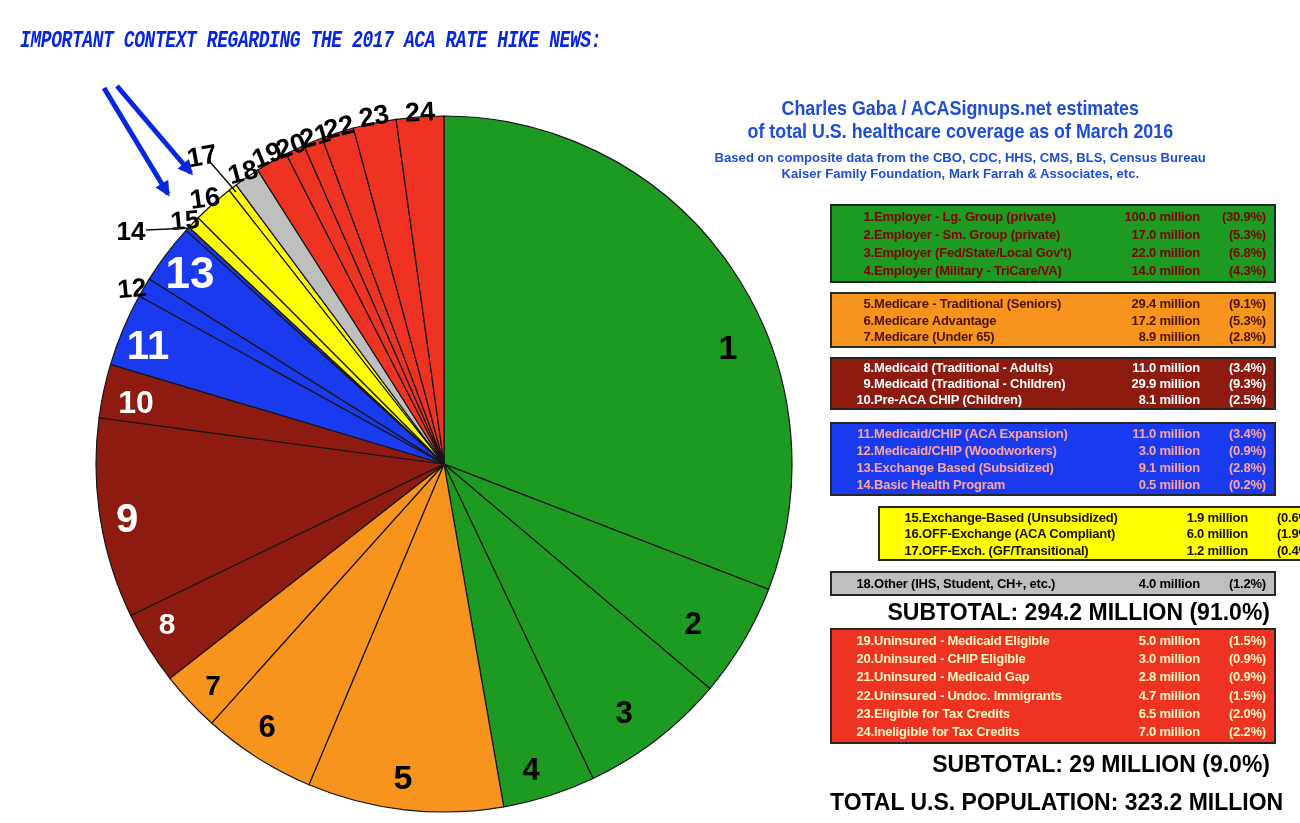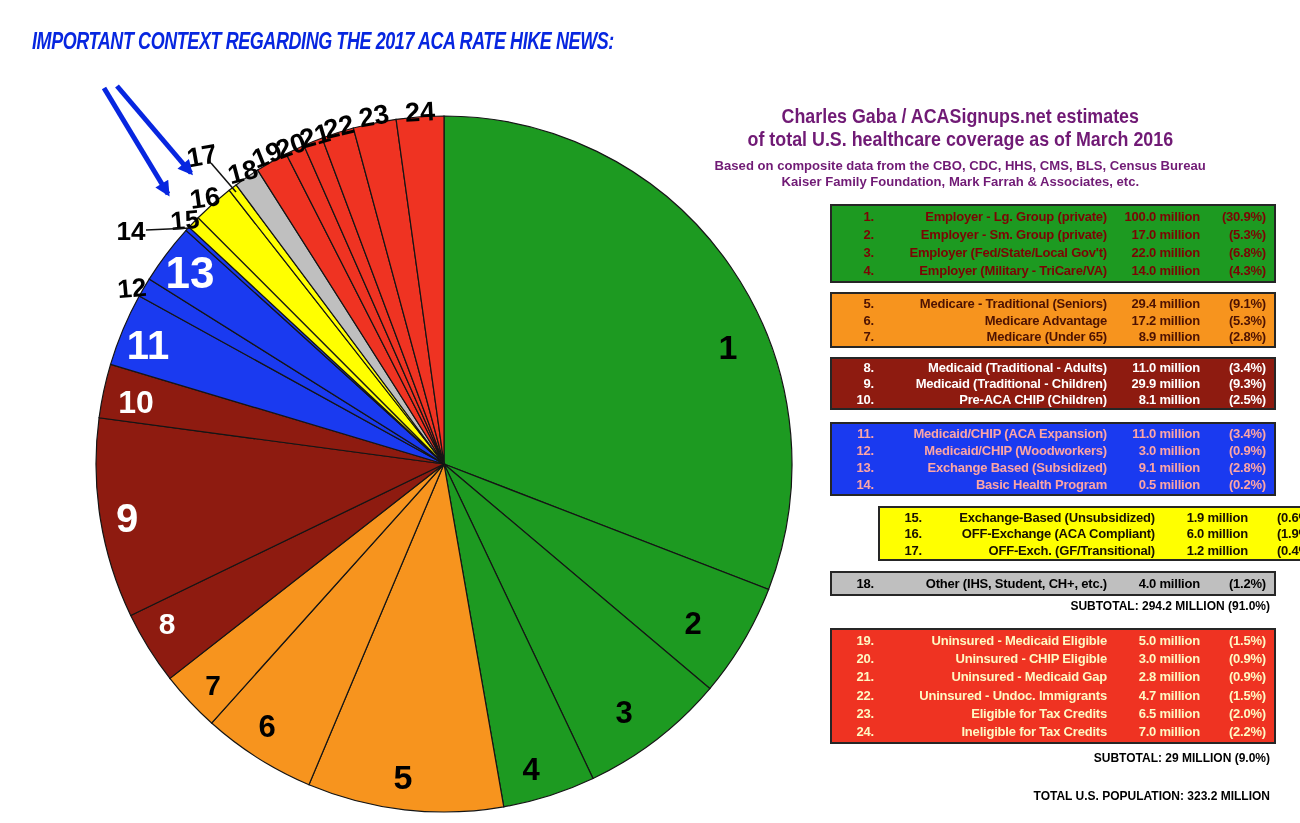--- a/index.html
+++ b/index.html
@@ -2,44 +2,44 @@
 <html><head>
 <meta charset="utf-8">
 <style>
   html,body{margin:0;padding:0;background:#ffffff;}
   body{width:1300px;height:823px;position:relative;overflow:hidden;
        font-family:"Liberation Sans",sans-serif;}
   #canvas{position:absolute;left:0;top:0;width:1300px;height:823px;}
   svg#scene{position:absolute;left:0;top:0;}
 
   
-  .annotation{position:absolute;left:32px;top:26px;line-height:30px;white-space:nowrap;}
+  .annotation{position:absolute;left:20px;top:26px;line-height:30px;white-space:nowrap;font-family:Liberation Mono, monospace;}
   .annotation .ann-line{display:inline-block;transform:scaleX(.78);transform-origin:0 50%;
       font-size:23px;font-weight:bold;font-style:italic;letter-spacing:-.5px;}
 
   
-  .titlebox{position:absolute;left:650px;top:104px;width:620px;text-align:center;color:#701a75;}
+  .titlebox{position:absolute;left:650px;top:96px;width:620px;text-align:center;color:#1d4ed8;}
   .title-line{font-size:21px;font-weight:bold;line-height:23px;white-space:nowrap;}
   .title-line span{display:inline-block;transform:scaleX(.85);transform-origin:50% 50%;}
   .subtitle-line{font-size:13.5px;font-weight:bold;line-height:15.5px;white-space:nowrap;}
   .subtitle-line span{display:inline-block;transform:scaleX(.97);transform-origin:50% 50%;}
   .title-gap{height:8px;}
 
   
   .legend{position:absolute;left:830px;top:0;width:450px;}
   .lg-block{position:absolute;left:0;width:446px;border:2px solid #262626;box-sizing:border-box;
             display:flex;flex-direction:column;justify-content:space-evenly;}
   .lg-row{display:flex;align-items:center;font-weight:bold;font-size:13px;
           letter-spacing:-.2px;line-height:15px;white-space:nowrap;}
   .lg-num{width:42px;text-align:right;flex:none;}
-  .lg-label{width:233px;text-align:right;flex:none;}
+  .lg-label{width:233px;flex:none;}
   .lg-val{width:93px;text-align:right;flex:none;}
   .lg-pct{width:66px;text-align:right;flex:none;}
   .lg-subtotal{position:absolute;left:0;width:440px;text-align:right;
-               font-size:12px;font-weight:bold;color:#000;white-space:nowrap;}
+               font-size:23px;font-weight:bold;color:#000;white-space:nowrap;}
 
   
   text.pie-num{font-family:"Liberation Sans",sans-serif;font-weight:bold;}
 </style>
 </head>
 <body>
 
 <div id="canvas">
 
   <svg id="scene" width="1300" height="823" viewBox="0 0 1300 823">

